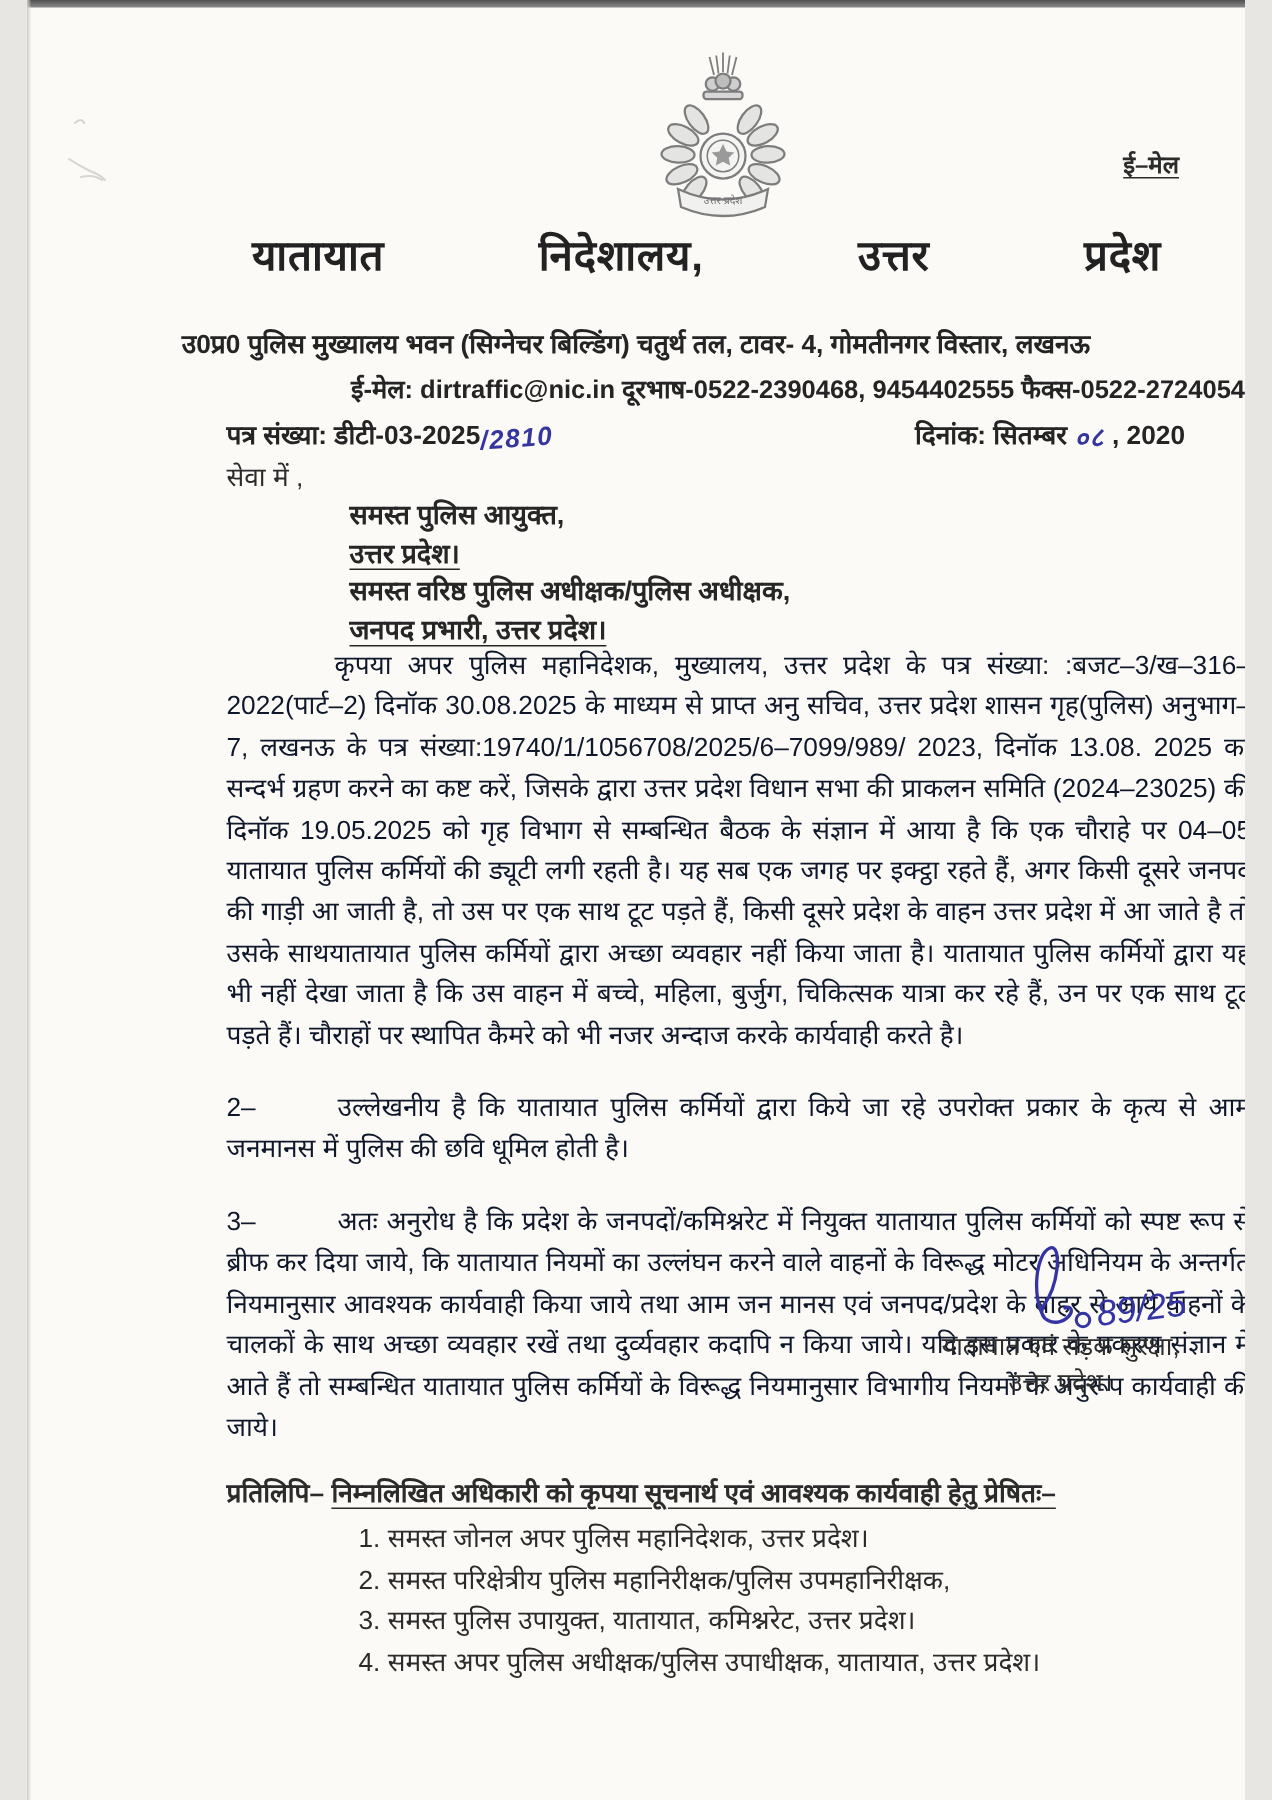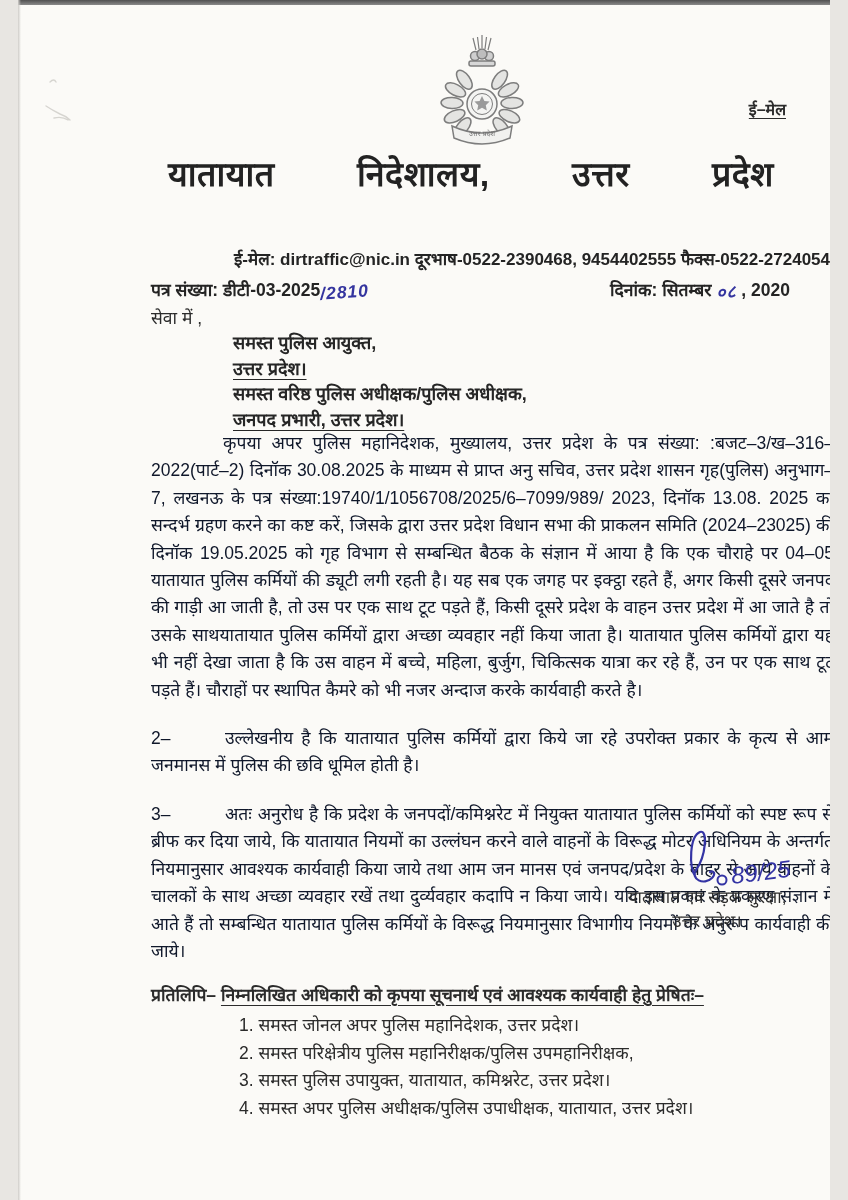--- a/index.html
+++ b/index.html
@@ -25,21 +25,21 @@
   .pencil-mark{position:absolute;left:18px;top:72px;opacity:.55;}
   .emblem{position:absolute;left:418px;top:30px;}
   .email-label{
     position:absolute;right:44px;top:98px;
     font-size:16px;font-weight:600;
     text-decoration:underline;text-underline-offset:3px;
   }
   .title-row{
     position:absolute;left:150px;right:56px;top:150px;
     display:flex;justify-content:space-between;
-    font-size:34px;font-weight:700;letter-spacing:.5px;color:#222;
+    font-size:28px;font-weight:700;letter-spacing:.5px;color:#222;
   }
   .addr1{position:absolute;left:0;right:0;top:216px;text-align:center;
     font-size:17.5px;font-weight:700;color:#242424;}
   .addr2{position:absolute;left:0;right:0;top:247px;text-align:right;
     font-size:17px;font-weight:700;color:#242424;}
 
   .meta-row{
     position:absolute;left:133px;right:40px;top:277px;
     display:flex;justify-content:space-between;
     font-size:17.5px;font-weight:700;color:#242424;
@@ -127,20 +127,21 @@
 
   <div class="email-label">ई–मेल</div>
 
   <div class="title-row">
     <span>यातायात</span>
     <span>निदेशालय,</span>
     <span>उत्तर</span>
     <span>प्रदेश</span>
   </div>
 
+  <div class="addr1">उ0प्र0 पुलिस मुख्यालय भवन (सिग्नेचर बिल्डिंग) चतुर्थ तल, टावर- 4, गोमतीनगर विस्तार, लखनऊ</div>
   <div class="addr2">ई-मेल: dirtraffic@nic.in दूरभाष-0522-2390468, 9454402555 फैक्स-0522-2724054</div>
 
   <div class="meta-row">
     <span>
       <span>पत्र संख्या: डीटी-03-2025</span><span class="hw">/2810</span>
     </span>
     <span>
       <span>दिनांक: सितम्बर</span>
       <span class="hw">०८</span>
       <span>, 2020</span>

